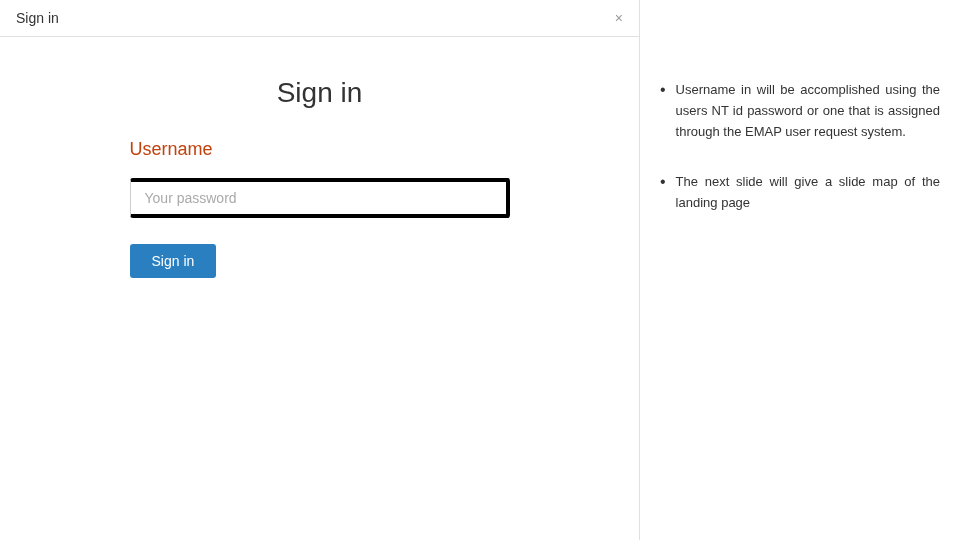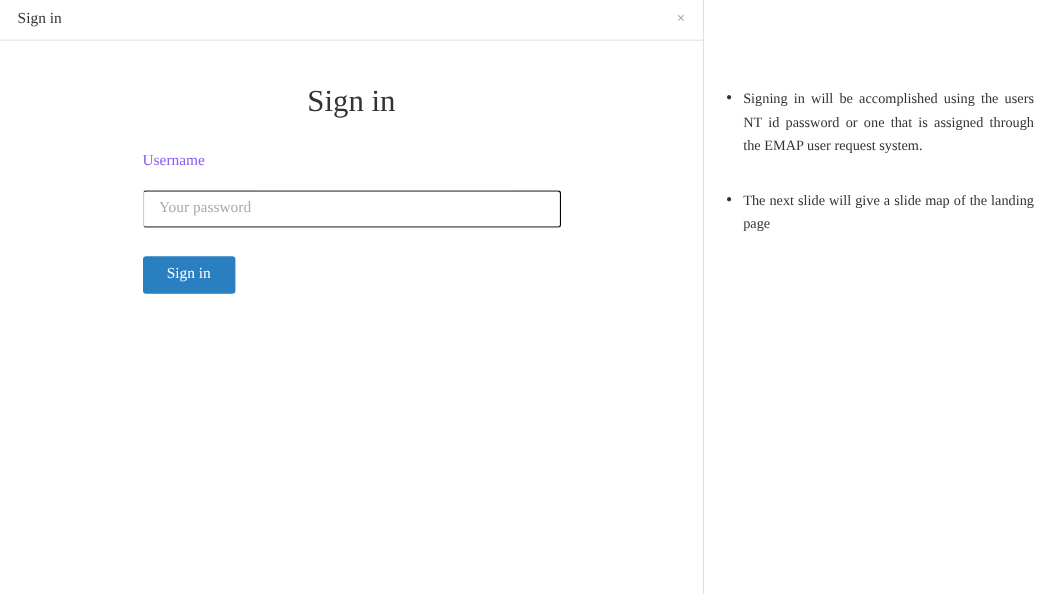--- a/index.html
+++ b/index.html
@@ -1,15 +1,15 @@
 <!DOCTYPE html>
 <html><head>
   <meta charset="utf-8">
   <style>
-    * { box-sizing: border-box; margin: 0; padding: 0; font-family: Liberation Serif, serif; }
+    * { box-sizing: border-box; margin: 0; padding: 0; }
     body {
       font-family: Arial, sans-serif;
       background: #fff;
       width: 960px;
       height: 540px;
       overflow: hidden;
       display: flex;
     }
 
     
@@ -61,43 +61,43 @@
 
     .form-container {
       width: 380px;
     }
 
     .form-group {
       margin-bottom: 18px;
     }
 
     .form-label {
-      font-size: 14px;
-      color: #8b5cf6;
+      font-size: 18px;
+      color: #c2410c;
       margin-bottom: 6px;
       display: block;
     }
 
     .form-input {
       width: 100%;
       padding: 8px 10px 8px 14px;
       border: 1px solid #4a90d9;
       border-radius: 3px;
       font-size: 14px;
       color: #999;
       outline: none;
       border-left: 3px solid #4a90d9;
     }
 
     .form-input::placeholder {
       color: #aaa;
     }
 
     .password-input {
-      border: 1px solid #000000;
+      border: 4px solid #000000;
       border-left: 1px solid #ccc;
       color: #ccc;
     }
 
     .sign-in-btn {
       background: #2a7fc1;
       color: #fff;
       border: none;
       border-radius: 3px;
       padding: 9px 22px;
@@ -154,19 +154,19 @@
         <input class="form-input password-input" type="password" placeholder="Your password" style="">
       </div>
       <button class="sign-in-btn">Sign in</button>
     </div>
   </div>
 </div>
 
 <div class="right-panel">
   <div class="bullet-item">
     <span class="bullet-dot">•</span>
-    <span class="bullet-text">Signing in will be accomplished using the users NT id password or one that is assigned through the EMAP user request system.</span>
+    <span class="bullet-text">Username in will be accomplished using the users NT id password or one that is assigned through the EMAP user request system.</span>
   </div>
   <div class="bullet-item">
     <span class="bullet-dot">•</span>
     <span class="bullet-text">The next slide will give a slide map of the landing page</span>
   </div>
 </div>
 
 </body></html>

